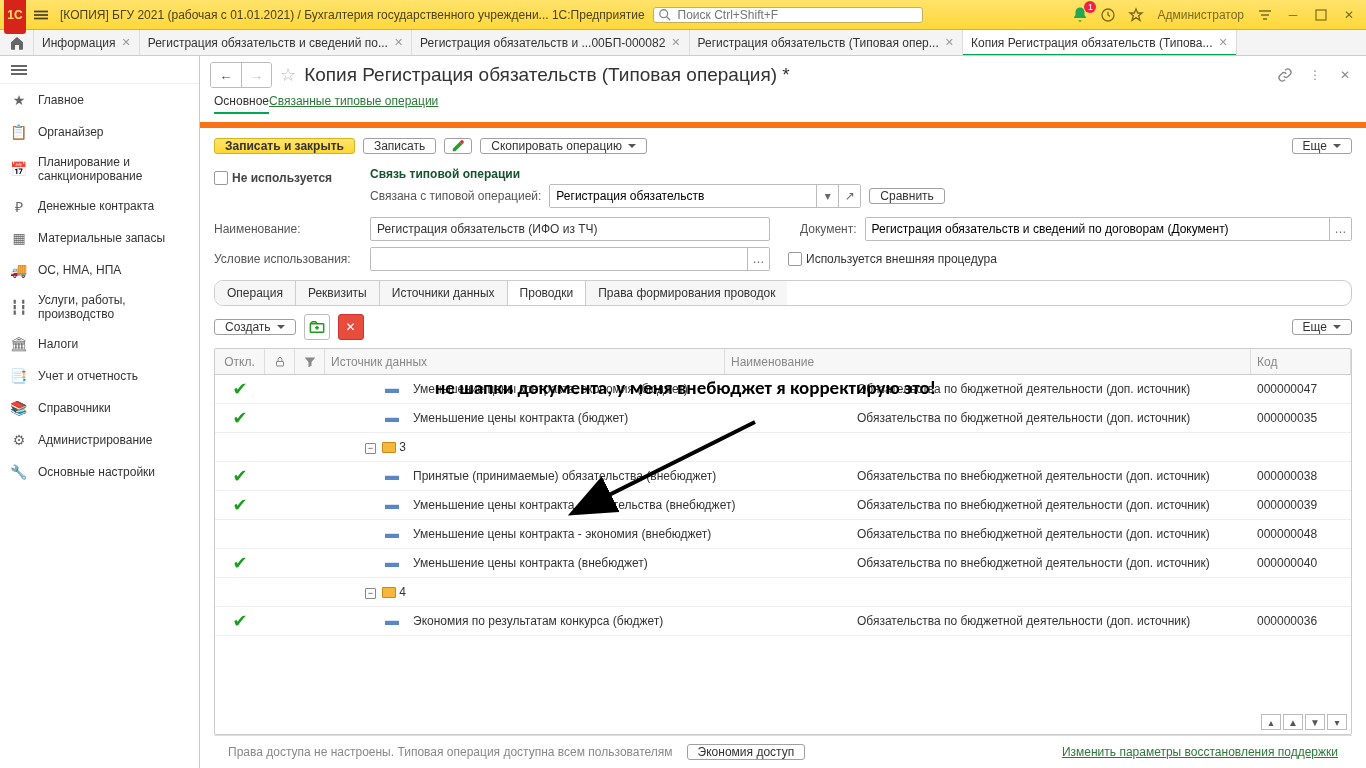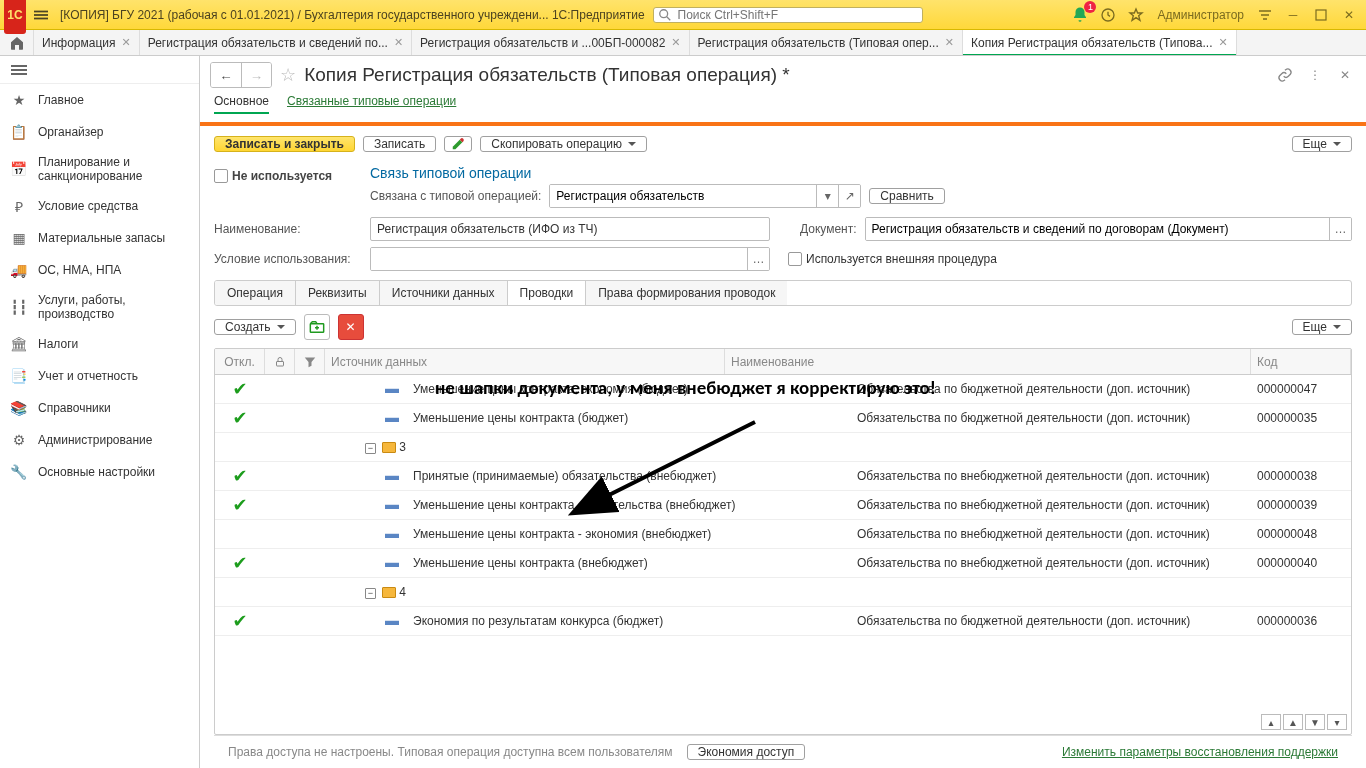--- a/index.html
+++ b/index.html
@@ -38,44 +38,44 @@
 
 .form-hdr{display:flex;align-items:center;padding:6px 10px 4px 10px;gap:8px}
 .navbtns{display:flex;border:1px solid #bbb;border-radius:3px;overflow:hidden}
 .navbtns button{width:30px;height:24px;border:none;background:#fff;color:#444;display:flex;align-items:center;justify-content:center}
 .navbtns button+button{border-left:1px solid #bbb}
 .star{color:#bbb;font-size:18px}
 .form-title{font-size:19px;color:#333}
 .hdr-spacer{flex:1}
 .hdr-icon{width:22px;height:22px;display:flex;align-items:center;justify-content:center;color:#888;border-radius:3px}
 
-.subnav{display:flex;gap:18px;padding:2px 14px 8px 14px;border-bottom:4px solid #f97316}
+.subnav{display:flex;padding:2px 14px 8px 14px;border-bottom:6px solid #f97316}
 .subnav .sntab{color:#333;padding-bottom:4px}
 .subnav .sntab.active{border-bottom:2px solid #00a651}
 .subnav .sntab.link{color:#2b7a36;text-decoration:underline;cursor:pointer}
 
 .toolbar{display:flex;align-items:center;gap:8px;padding:10px 14px 8px 14px}
 .btn{height:16px;border:1px solid #a0a0a0;background:#fff;border-radius:3px;padding:0 10px;display:inline-flex;align-items:center;gap:6px;color:#333;cursor:pointer;font-size:12px}
 .btn.icon{padding:0 6px}
 .btn.yellow{background:linear-gradient(#ffe56d,#ffd633);border-color:#d6b21c;font-weight:bold}
 .btn.dd::after{content:"";border:4px solid transparent;border-top-color:#555;margin-top:4px;display:inline-block}
 .btn.more{margin-left:auto}
 .pencil{width:14px;height:14px}
 
 .form-body{padding:0 14px;display:flex;flex-direction:column;overflow:hidden;flex:1;min-height:0}
 .row{display:flex;align-items:center;gap:8px;padding:3px 0}
 .lbl{color:#555;white-space:nowrap}
-.section-title{color:#0369a1;font-size:14px;font-weight:normal;padding-top:2px}
+.section-title{color:#14532d;font-size:12px;font-weight:bold;padding-top:2px}
 .chk{width:14px;height:14px;border:1px solid #999;border-radius:2px;display:inline-block;vertical-align:middle;margin-right:4px;flex:none}
 input[type=text].inp{height:24px;border:1px solid #bbb;border-radius:2px;padding:0 6px;font-size:12px;background:#fff;color:#333}
 .inpwrap{display:flex;height:24px;border:1px solid #bbb;border-radius:2px;align-items:stretch;overflow:hidden}
 .inpwrap input{border:none;flex:1;padding:0 6px;font-size:12px;outline:none}
 .inpwrap .mini{width:22px;border-left:1px solid #bbb;display:flex;align-items:center;justify-content:center;color:#666;background:#fff;cursor:pointer}
 
-.innertabs{border:1px solid #ccc;border-radius:3px;display:inline-flex;margin-top:6px;overflow:hidden}
+.innertabs{border:1px solid #ccc;border-radius:9px;display:inline-flex;margin-top:6px;overflow:hidden}
 .innertabs .itab{padding:5px 12px;border-right:1px solid #ccc;background:#f6f6f6;cursor:pointer;color:#333}
 .innertabs .itab:last-child{border-right:none}
 .innertabs .itab.active{background:#fff}
 
 .gridbar{display:flex;align-items:center;gap:8px;padding:8px 0}
 .round{width:26px;height:26px;border:1px solid #bbb;border-radius:3px;display:flex;align-items:center;justify-content:center;background:#fff;color:#555}
 .round.green{color:#1f9a1f}
 .round.red{background:#e74c3c;color:#fff;border-color:#c33}
 
 .grid{flex:1;border:1px solid #ccc;border-radius:2px;display:flex;flex-direction:column;overflow:hidden;min-height:0;position:relative}
@@ -214,21 +214,21 @@
     <div class="nav-item">
         <span class="ico">📋</span>
         <span>Органайзер</span>
       </div>
     <div class="nav-item">
         <span class="ico">📅</span>
         <span>Планирование и санкционирование</span>
       </div>
     <div class="nav-item">
         <span class="ico">₽</span>
-        <span>Условие средства</span>
+        <span>Денежные контракта</span>
       </div>
     <div class="nav-item">
         <span class="ico">▦</span>
         <span>Материальные запасы</span>
       </div>
     <div class="nav-item">
         <span class="ico">🚚</span>
         <span>ОС, НМА, НПА</span>
       </div>
     <div class="nav-item">

